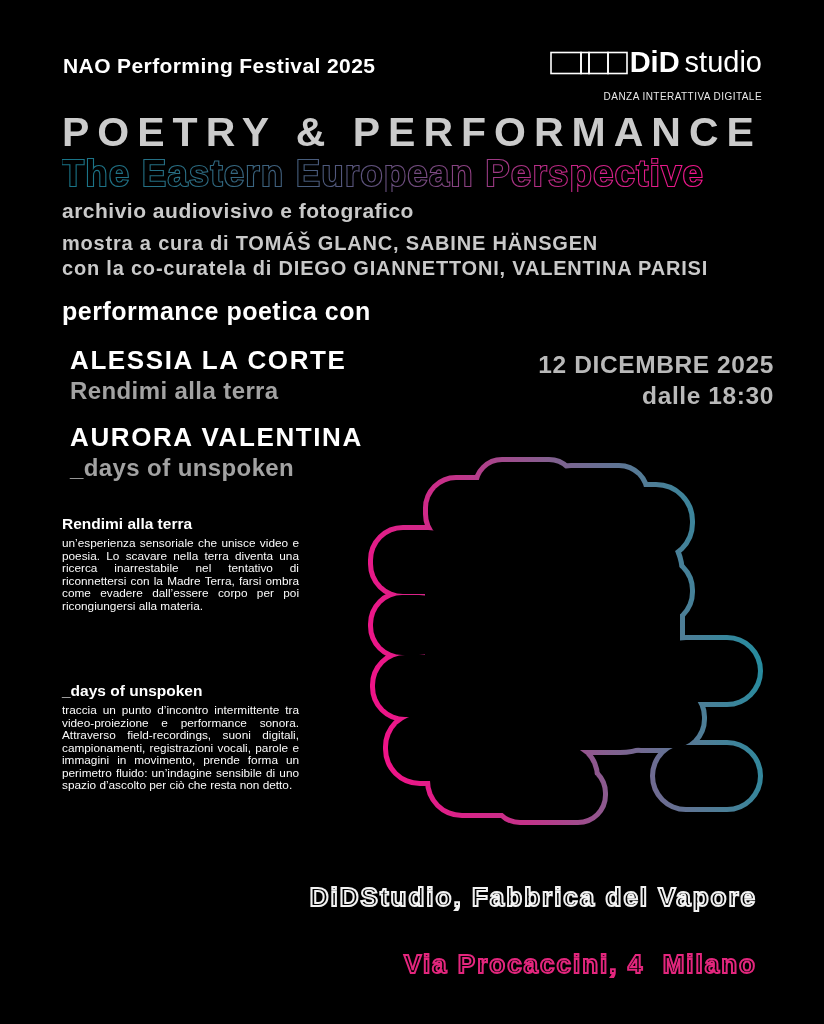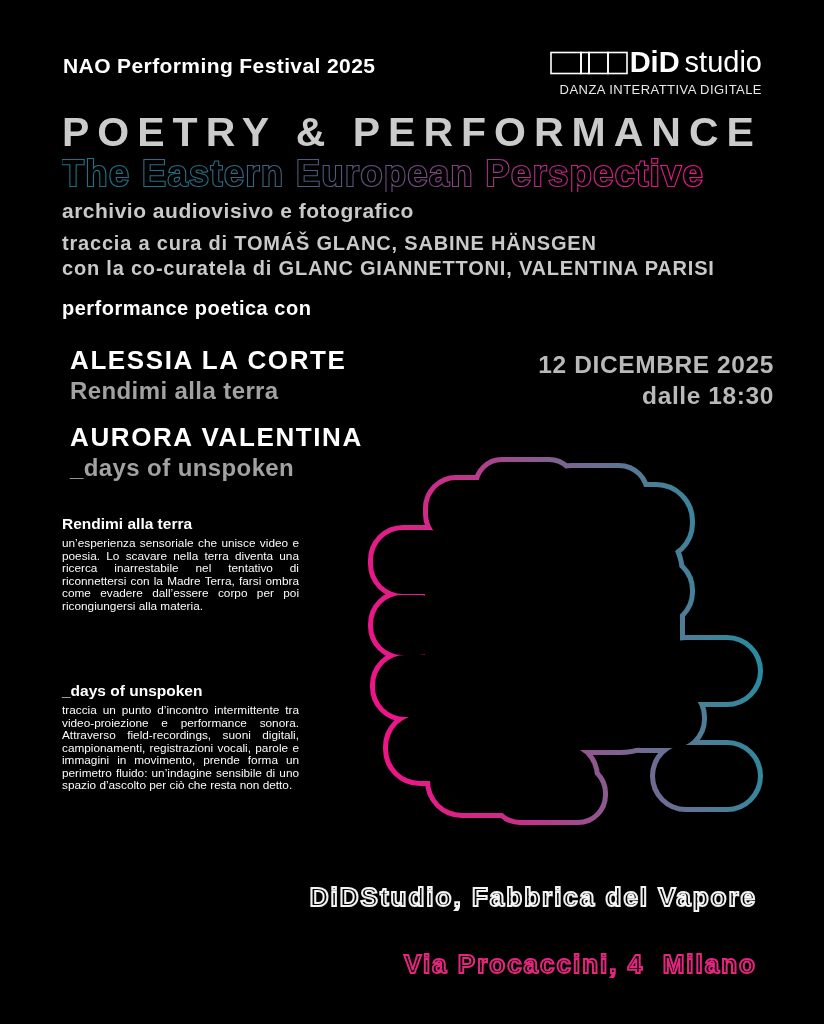--- a/index.html
+++ b/index.html
@@ -10,34 +10,34 @@
   }
   .abs { position:absolute; }
 
   
   .festival { left:63px; top:54px; font-size:21px; font-weight:bold; color:#fff; letter-spacing:.4px; }
   .logo { right:62px; top:48px; display:flex; flex-direction:column; align-items:flex-end; }
   .logo-row { display:flex; align-items:center; }
   .wordmark { color:#fff; font-size:29px; line-height:1; }
   .wordmark .b { font-weight:bold; }
   .wordmark .l { font-weight:400; margin-left:5px; }
-  .tagline { color:#e8e8e8; font-size:13px; letter-spacing:.45px; margin-top:5px; }
+  .tagline { color:#e8e8e8; font-size:10px; letter-spacing:.45px; margin-top:14px; }
 
   
   .title { left:62px; top:112px; font-size:41px; font-weight:bold; color:#cbcbcb;
            letter-spacing:8px; white-space:nowrap; line-height:1; }
   .subtitle { left:62px; top:156px; font-size:36px; font-weight:bold; letter-spacing:1.5px;
            white-space:nowrap; line-height:1;
            background:linear-gradient(90deg,#187588 0%,#2a6e84 20%,#4b5b7c 40%,#7c4a82 58%,#c42787 78%,#f4148c 100%);
            -webkit-background-clip:text; background-clip:text;
            color:#000; -webkit-text-stroke:2.2px transparent; }
   .archive { left:62px; top:199px; font-size:21px; font-weight:bold; color:#c9c9c9; letter-spacing:.5px; }
   .curators { left:62px; top:231px; font-size:20px; font-weight:bold; color:#c9c9c9;
            letter-spacing:.8px; line-height:24.5px; white-space:nowrap; }
-  .perf-intro { left:62px; top:297px; font-size:20px; font-weight:bold; color:#fff; letter-spacing:.5px; }
+  .perf-intro { left:62px; top:297px; font-size:25px; font-weight:bold; color:#fff; letter-spacing:.5px; }
 
   
   .artist { left:70px; }
   .artist-1 { top:346px; } .artist-2 { top:423px; }
   .artist-name { font-size:26px; font-weight:bold; color:#fff; letter-spacing:1.6px; line-height:1.1; }
   .artist-work { font-size:24px; font-weight:bold; color:#a2a2a2; letter-spacing:.4px; margin-top:2px; }
 
   .datetime { right:50px; top:349px; text-align:right; color:#b9b9b9;
            font-size:24.5px; font-weight:bold; line-height:31px; letter-spacing:.6px; }
 
@@ -169,22 +169,22 @@
       <div class="wordmark"><span class="b">DiD</span><span class="l">studio</span></div>
     </div>
     <div class="tagline">DANZA INTERATTIVA DIGITALE</div>
   </div>
 
   <div class="abs title">POETRY &amp; PERFORMANCE</div>
   <div class="abs subtitle">The Eastern European Perspective</div>
   <div class="abs archive">archivio audiovisivo e fotografico</div>
 
   <div class="abs curators">
-    <div>traccia a cura di TOMÁŠ GLANC, SABINE HÄNSGEN</div>
-    <div>con la co-curatela di GLANC GIANNETTONI, VALENTINA PARISI</div>
+    <div>mostra a cura di TOMÁŠ GLANC, SABINE HÄNSGEN</div>
+    <div>con la co-curatela di DIEGO GIANNETTONI, VALENTINA PARISI</div>
   </div>
 
   <div class="abs perf-intro">performance poetica con</div>
 
   <div class="abs artist artist-1">
     <div class="artist-name">ALESSIA LA CORTE</div>
     <div class="artist-work">Rendimi alla terra</div>
   </div>
 
   <div class="abs datetime">

